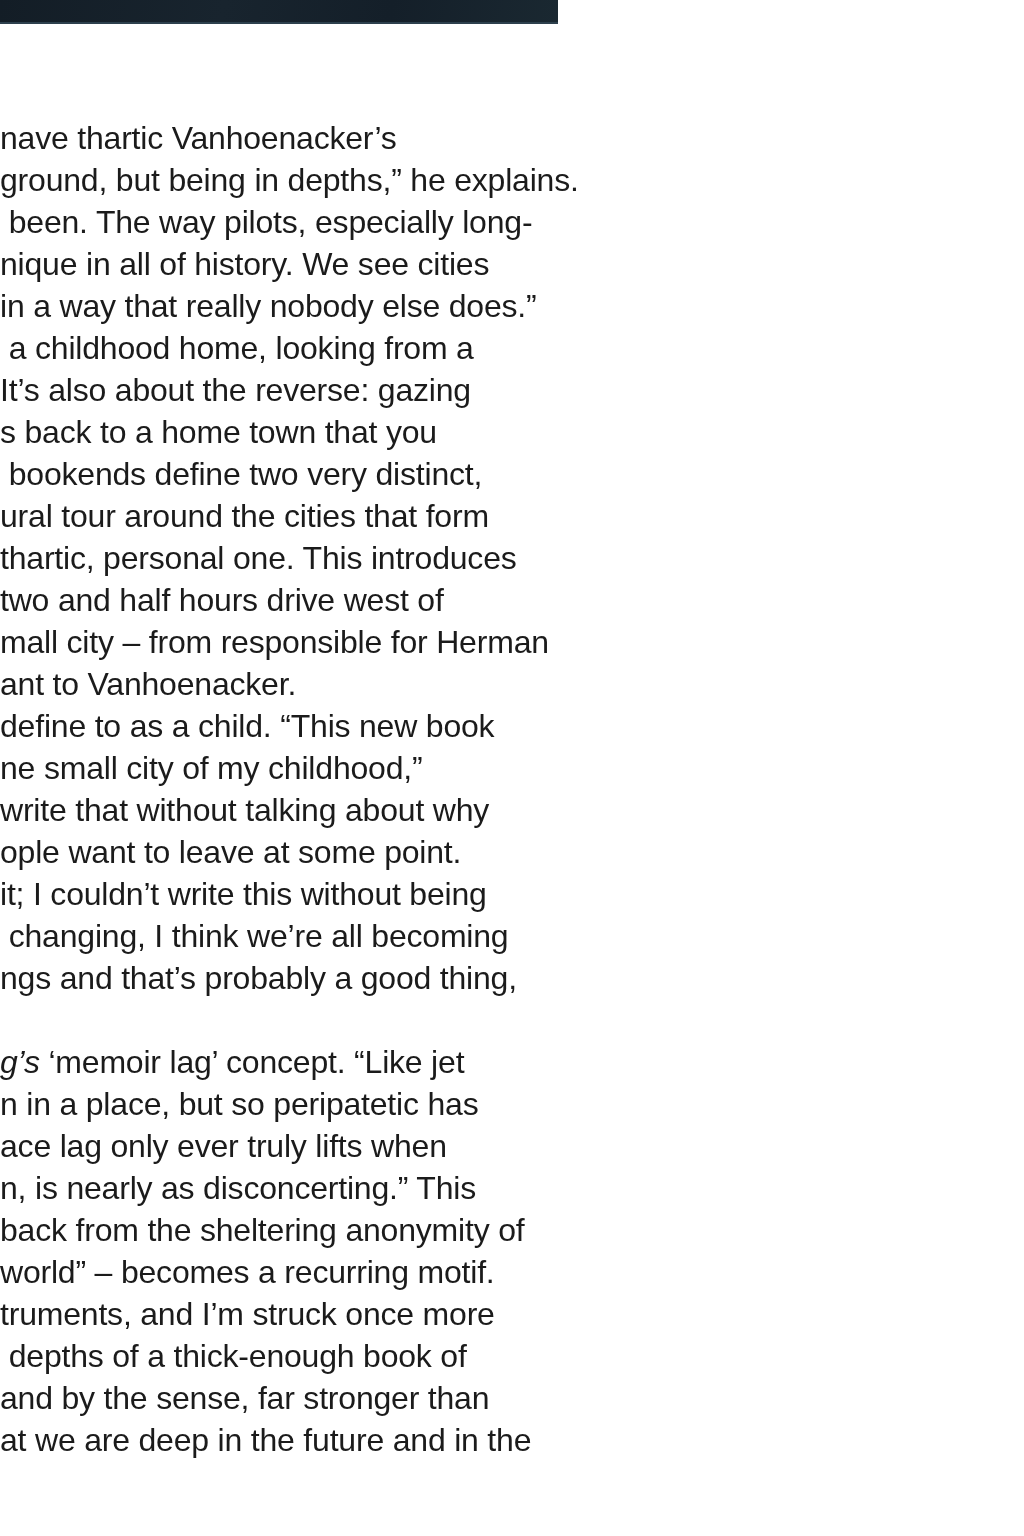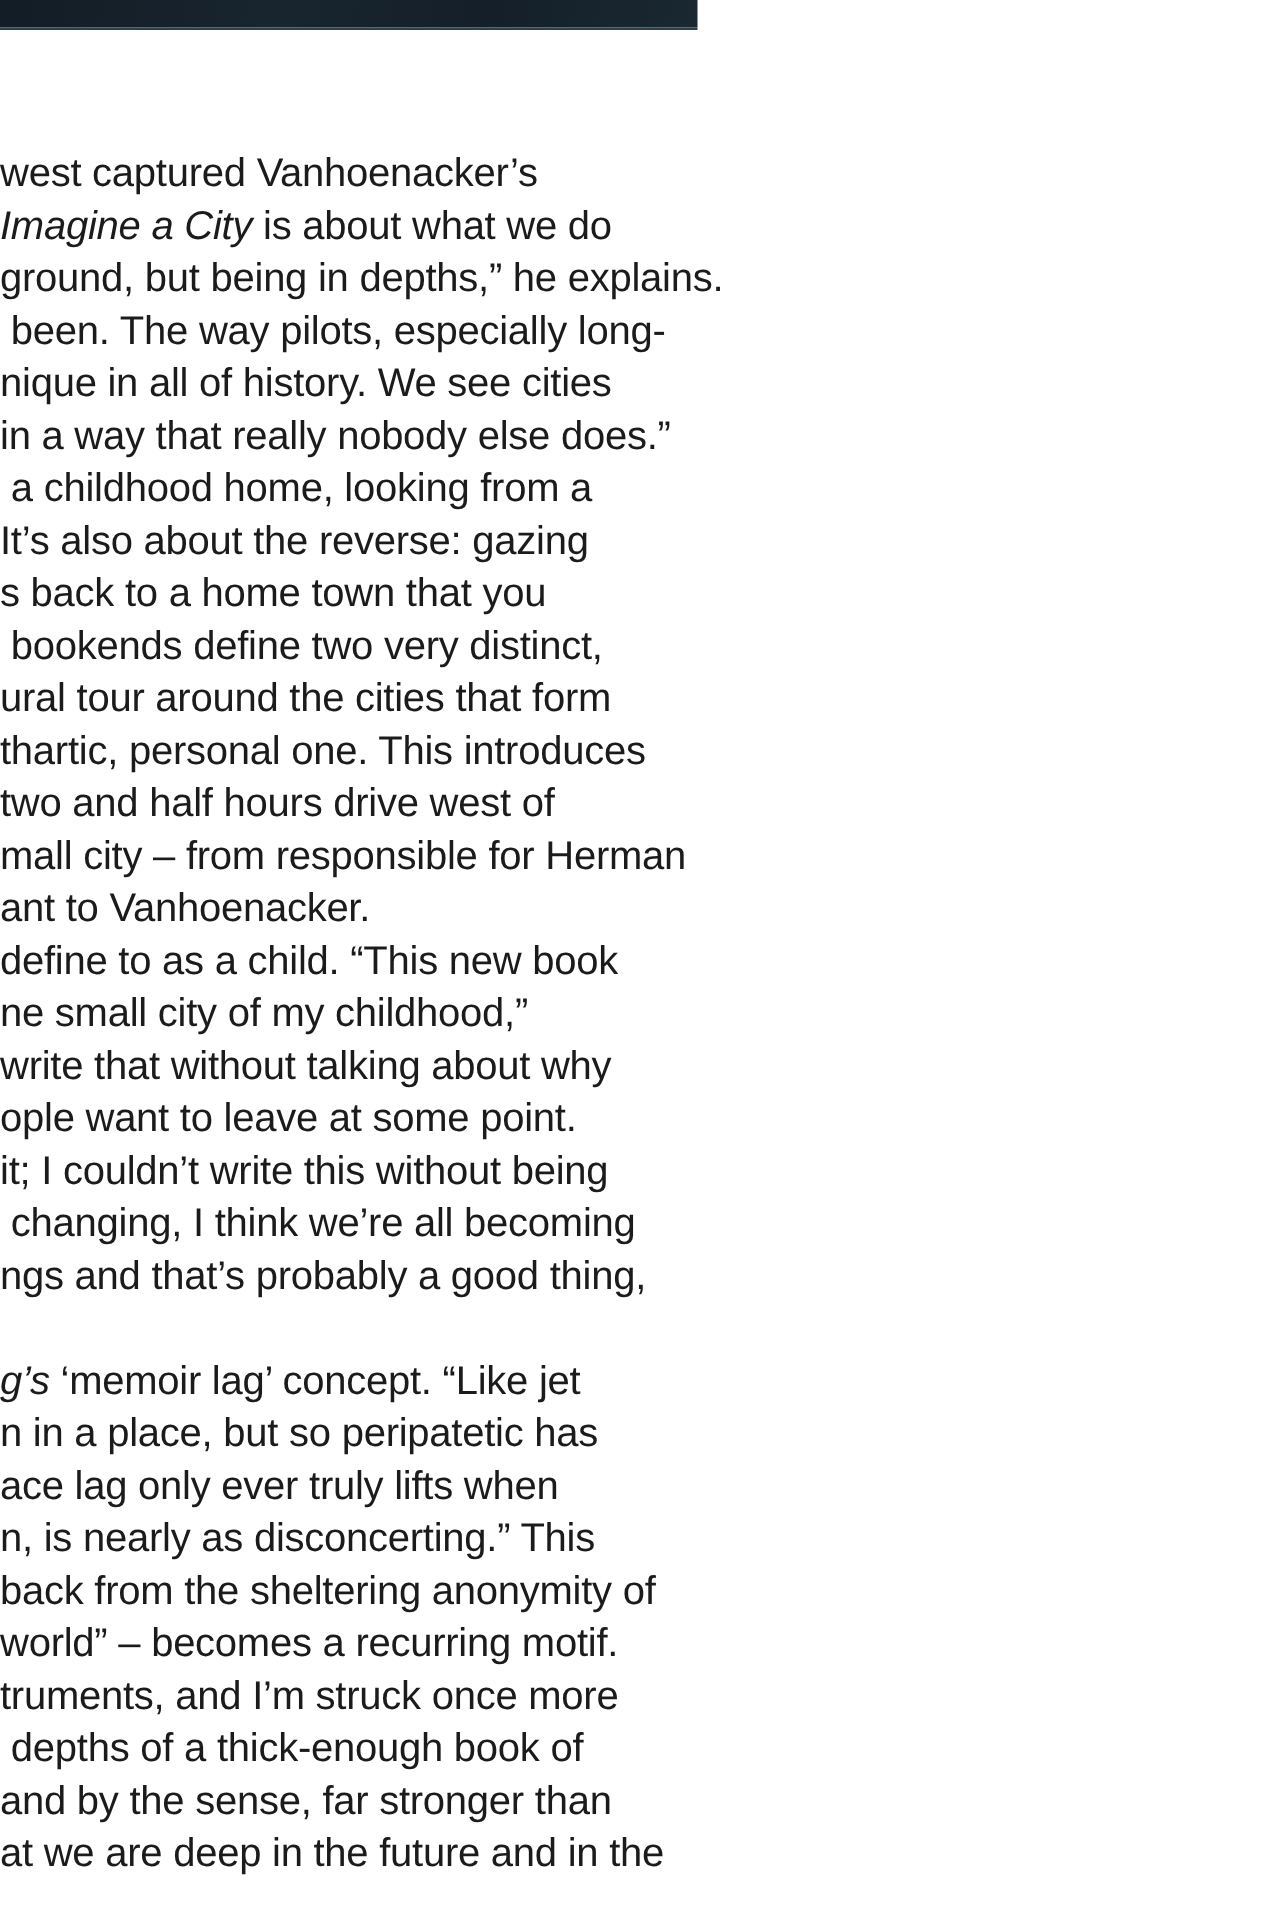--- a/index.html
+++ b/index.html
@@ -42,22 +42,21 @@
   .line .italic {
     font-style: italic;
   }
 </style>
 </head>
 <body>
 
 <div class="photo-strip"></div>
 
 <div class="article-column">
-    <div class="line"><span>west captured Vanhoenacker’s</span></div>
-    <div class="line"><span class="italic">Imagine a City</span><span> is about what we do</span></div>
+    <div class="line"><span>nave thartic Vanhoenacker’s</span></div>
     <div class="line"><span>ground, but being in depths,” he explains.</span></div>
     <div class="line"><span> been. The way pilots, especially long-</span></div>
     <div class="line"><span>nique in all of history. We see cities</span></div>
     <div class="line"><span>in a way that really nobody else does.”</span></div>
     <div class="line"><span> a childhood home, looking from a</span></div>
     <div class="line"><span>It’s also about the reverse: gazing</span></div>
     <div class="line"><span>s back to a home town that you</span></div>
     <div class="line"><span> bookends define two very distinct,</span></div>
     <div class="line"><span>ural tour around the cities that form</span></div>
     <div class="line"><span>thartic, personal one. This introduces</span></div>

